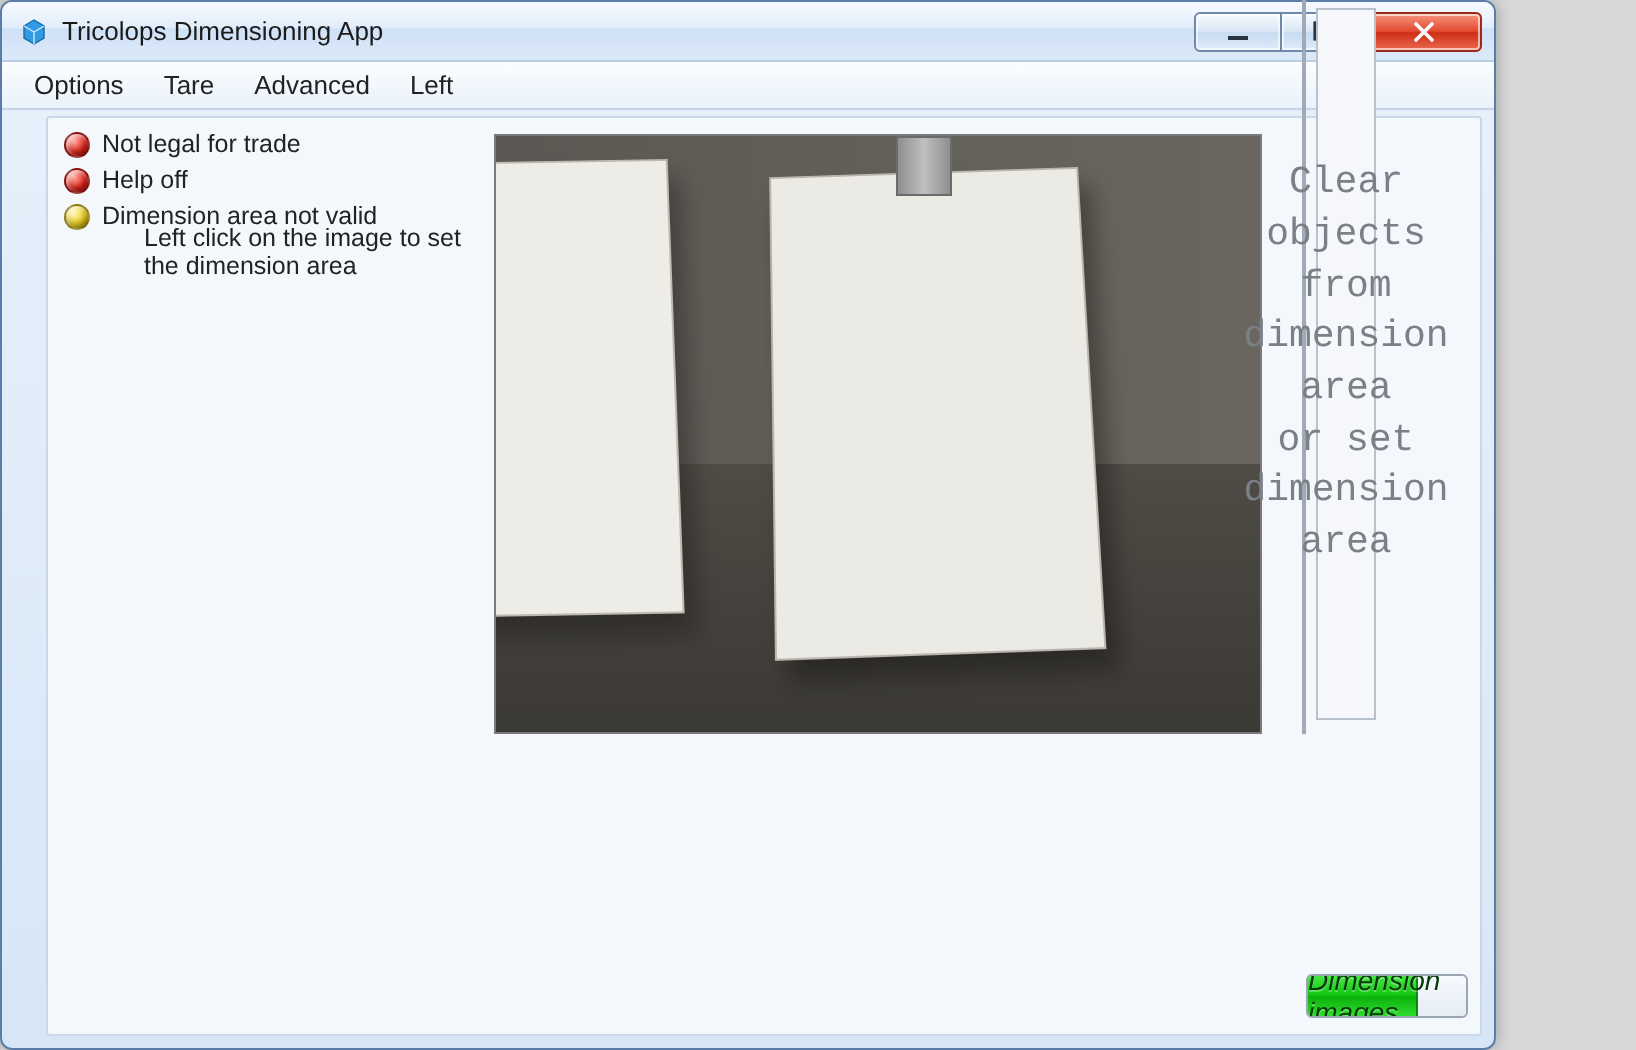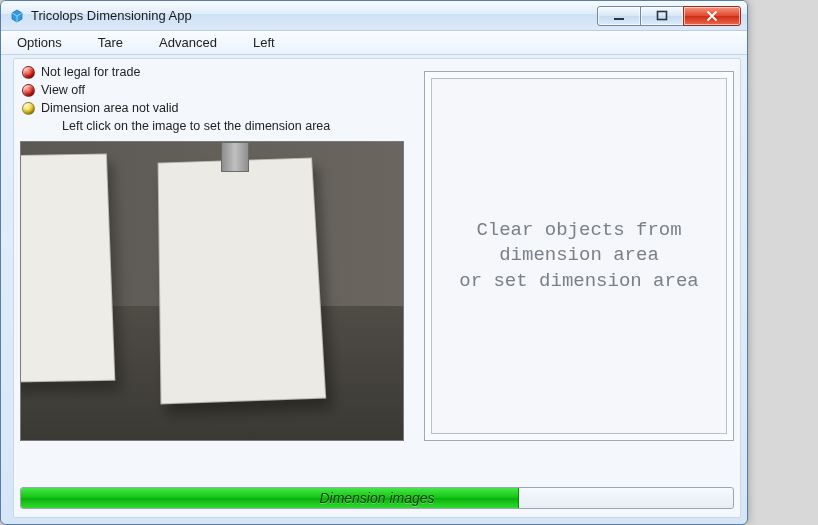--- a/index.html
+++ b/index.html
@@ -61,37 +61,37 @@
     border-top-right-radius:3px; border-bottom-right-radius:3px;
   }
   .win-btn svg { display:block; }
   .menubar {
     height: 24px;
     background: linear-gradient(to bottom,#fbfdff,#eaf2fb);
     border-bottom: 1px solid #c5d4e7;
     display:flex;
     align-items:center;
     padding: 0 6px;
-    gap: 16px;
+    gap: 0;
   }
   .menu-item {
     padding: 2px 10px;
     color: #222;
     cursor: default;
     border-radius:3px;
   }
   .client {
     flex:1;
     background: #f4f8fd;
-    margin: 3px 6px 6px 12px;
+    margin: 3px 6px 6px 22px;
     border: 1px solid #c9d7e8;
     border-radius: 2px;
     padding: 4px 6px 8px 6px;
     display:flex;
-    flex-direction:column;
+    flex-direction:row;
   }
   .status-lines { padding: 0 2px 2px 2px; }
   .status-row {
     display:flex;
     align-items:center;
     gap: 6px;
     height: 18px;
     font-size: 12.5px;
     color:#222;
   }
@@ -239,21 +239,21 @@
 
   <div class="client">
 
     <div class="status-lines">
       <div class="status-row">
         <span class="led red"></span>
         <span>Not legal for trade</span>
       </div>
       <div class="status-row">
         <span class="led red"></span>
-        <span>View off</span>
+        <span>Help off</span>
       </div>
       <div class="status-row">
         <span class="led yellow"></span>
         <span>Dimension area not valid</span>
       </div>
       <div class="hint-row">
         <span>Left click on the image to set the dimension area</span>
       </div>
     </div>
 

